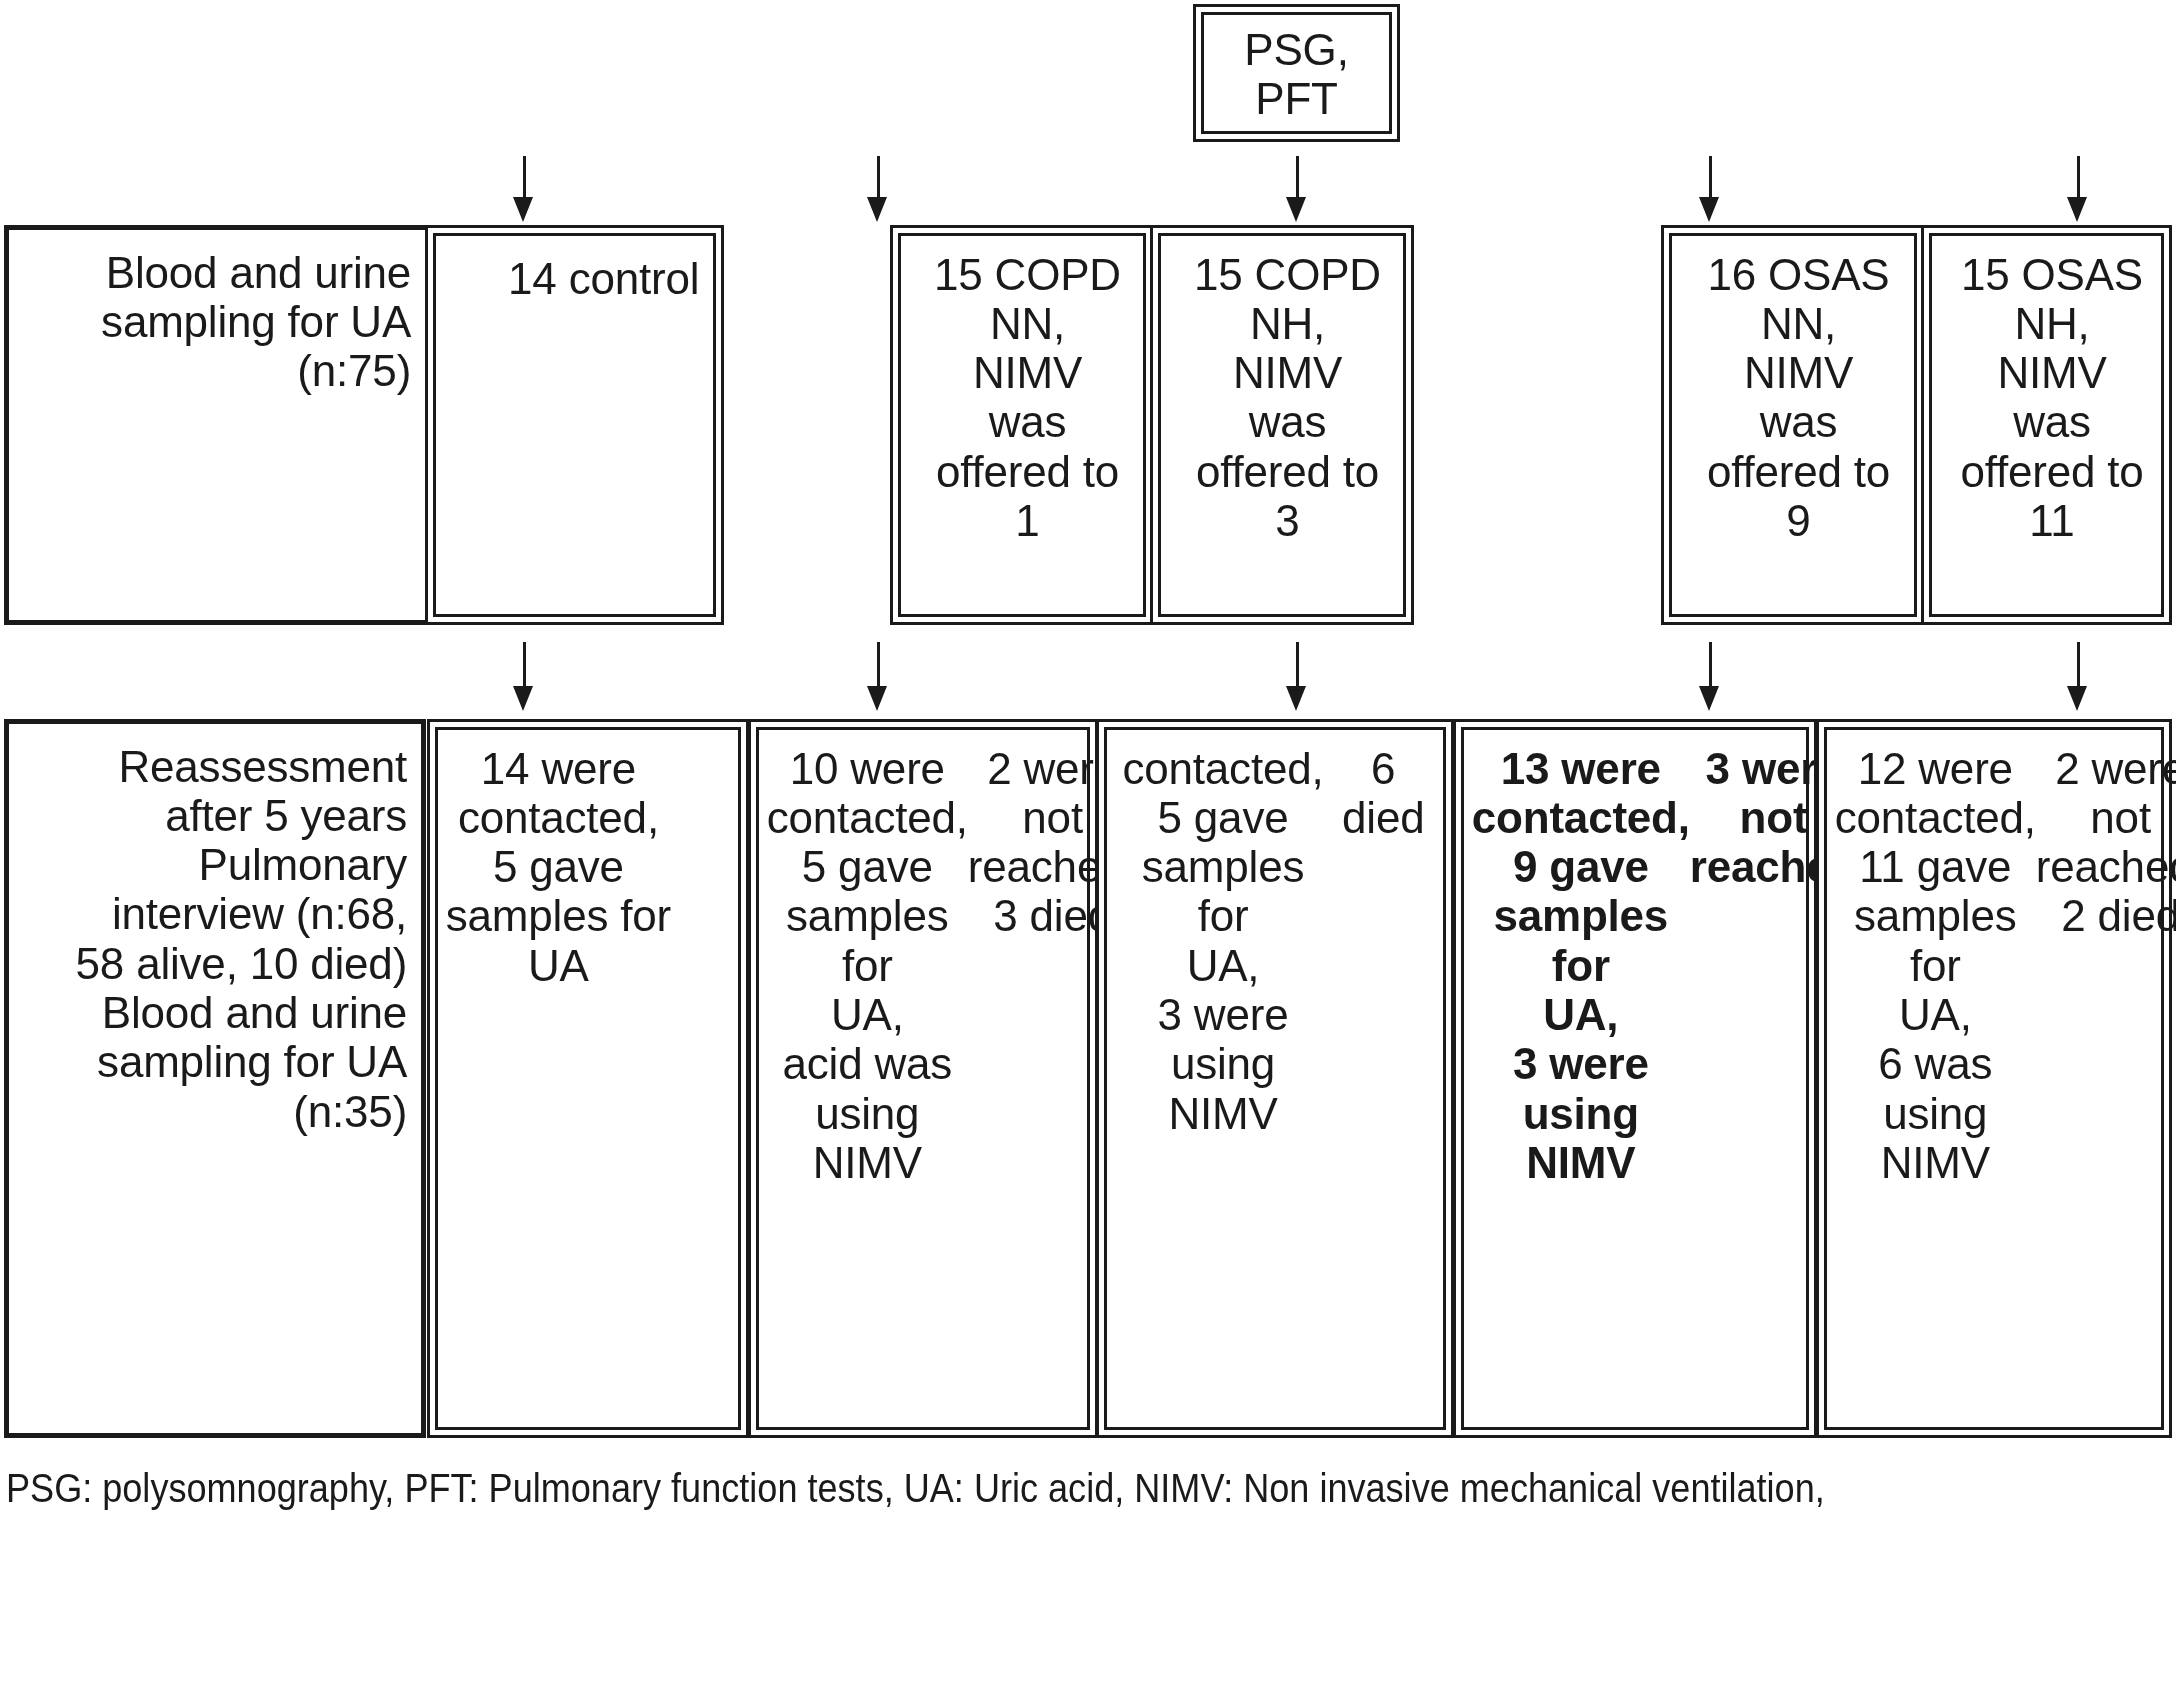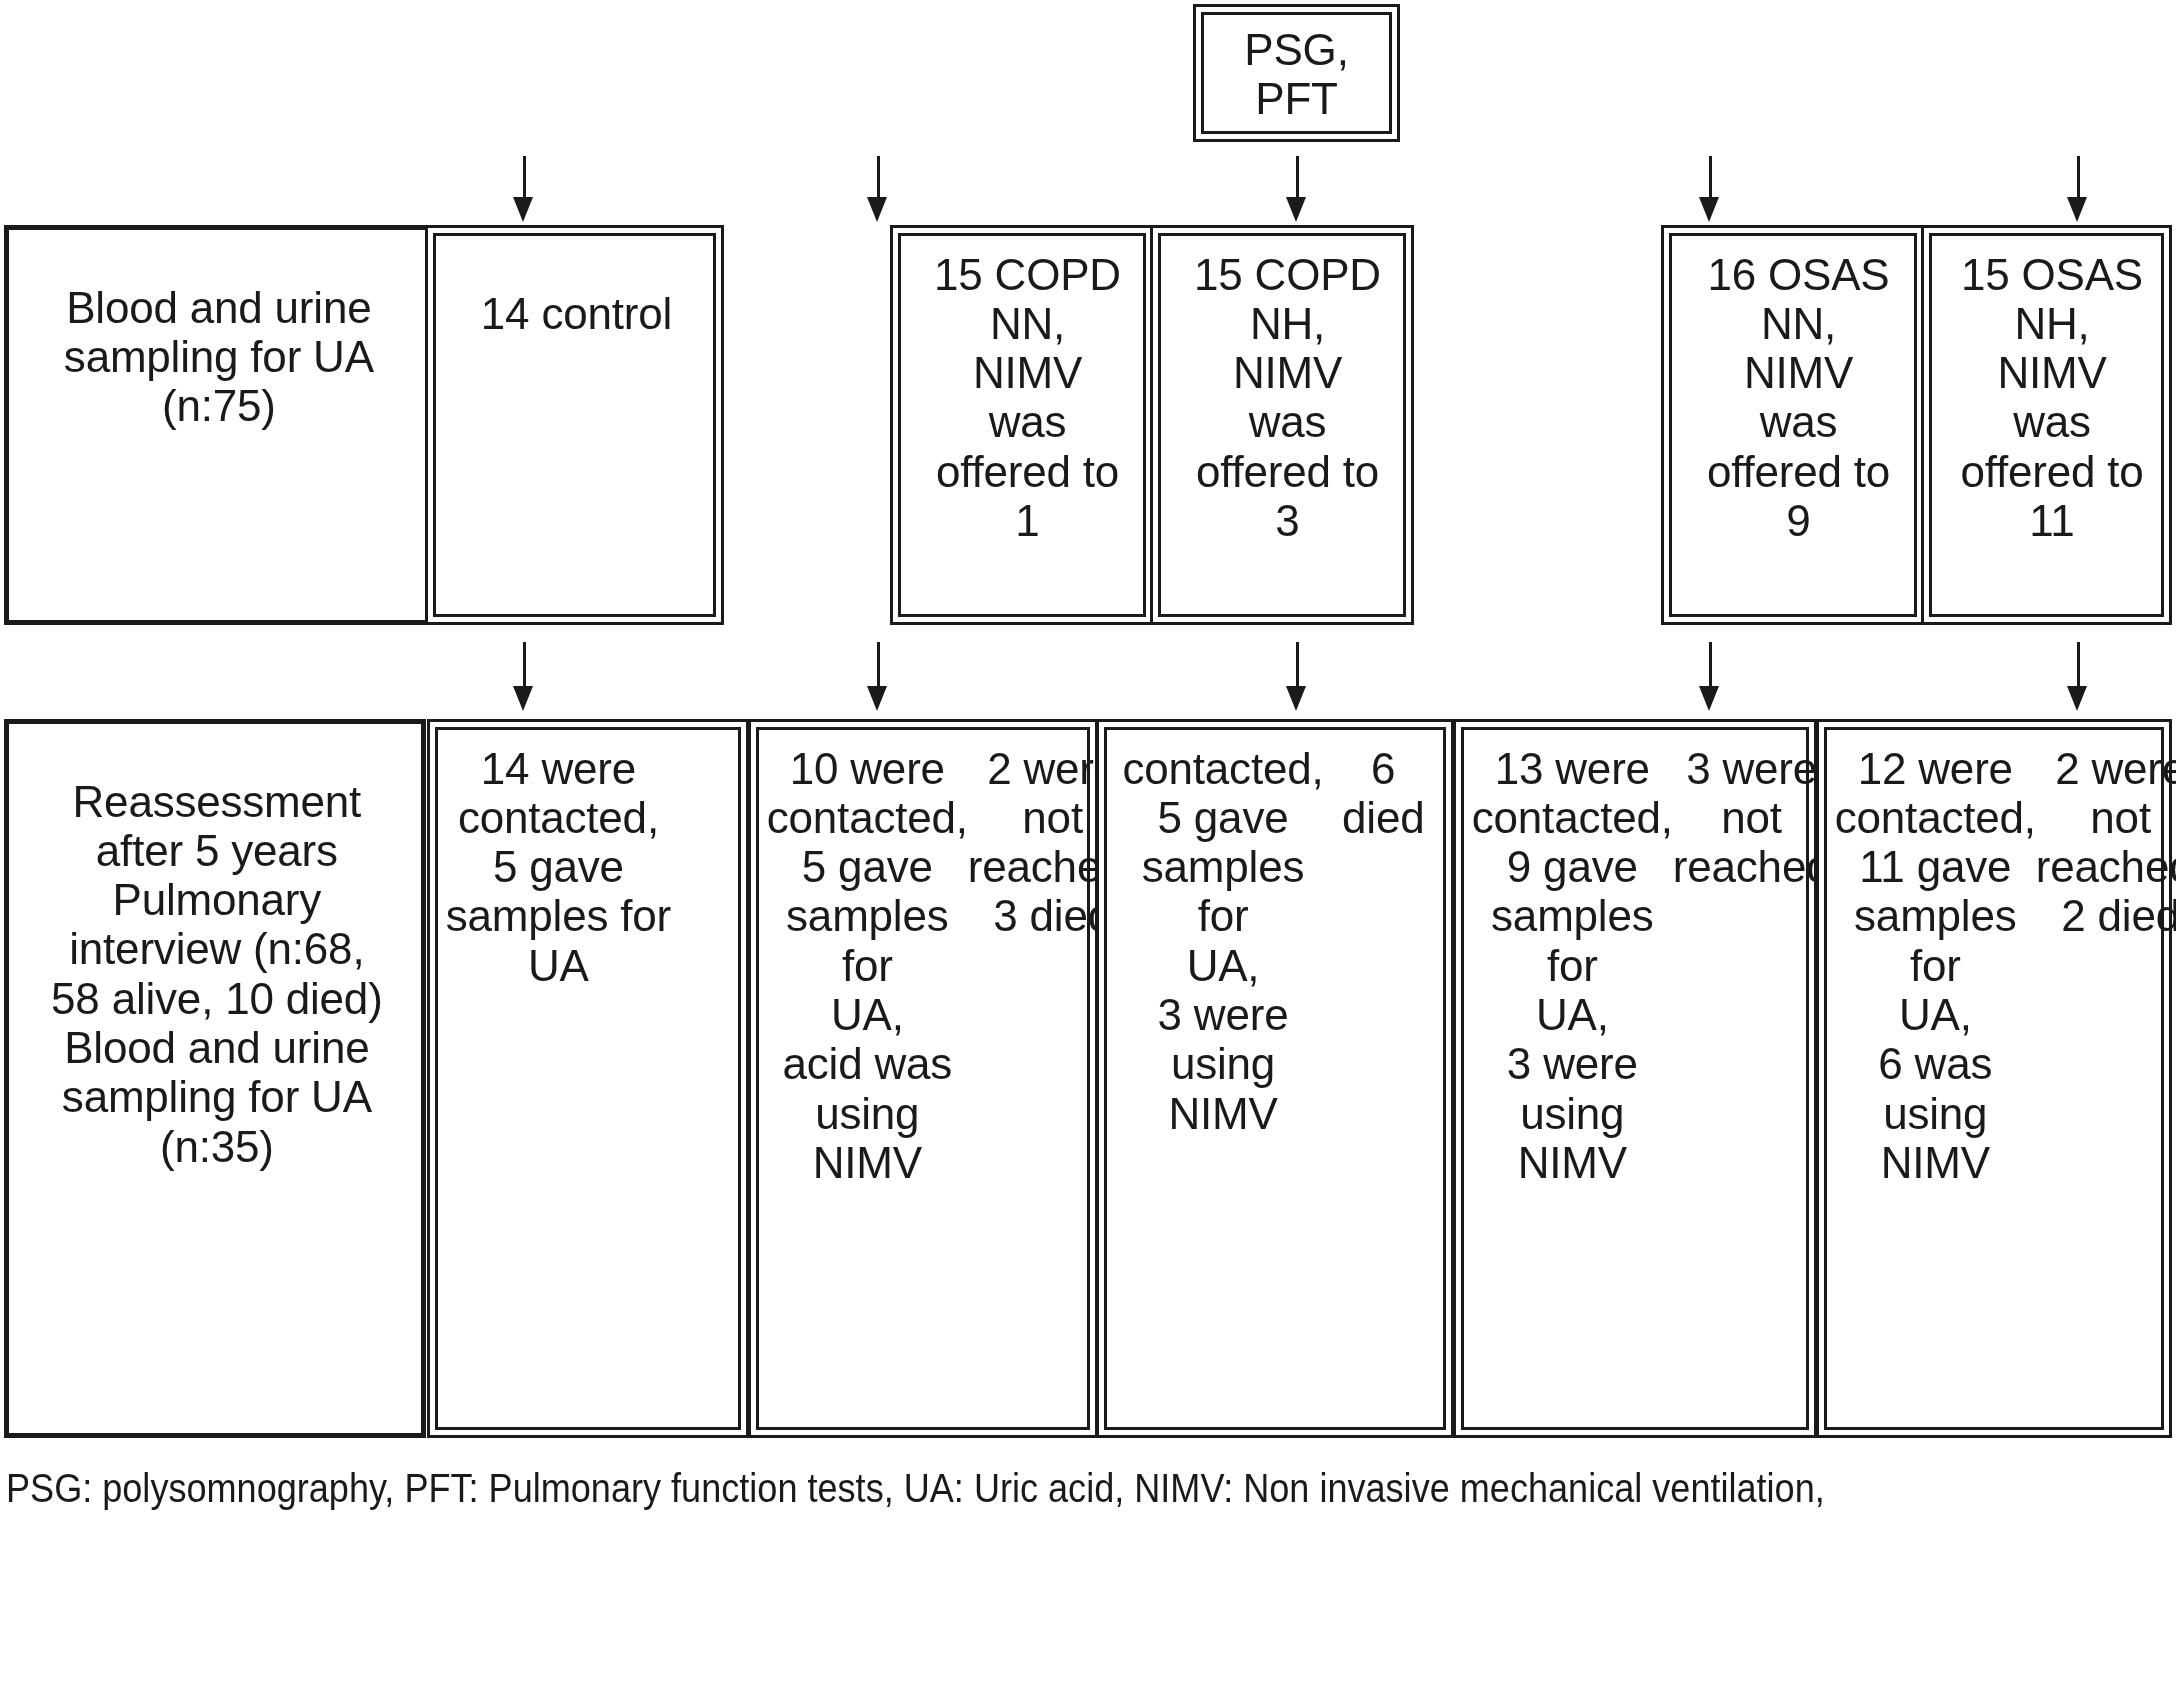--- a/index.html
+++ b/index.html
@@ -46,22 +46,21 @@
     display: flex;
     flex-direction: column;
   }
 
   .txt {
     font-size: 44px;
     line-height: 1.12;
     letter-spacing: -0.2px;
   }
   .txt-left {
-    text-align: center;
-    margin-top: 35px;
+    text-align: right;
   }
   .txt-center {
     text-align: center;
   }
 
   .pad-left {
     padding: 17.7px 13.8px 0 17.7px;
   }
   .pad-center {
     padding: 13.8px 9.9px 0 9.9px;
@@ -302,21 +301,21 @@
             <div>3 were using</div>
             <div>NIMV</div>
           </div>
         <div class="txt cell-bottom">
             <div>6 died</div>
           </div>
       </div>
     </div>
   </div>
 
-  <div class="abox dbl" style="left:1453px; top:719px; width:364px; height:719px;">
+  <div class="abox dbl" style="left:1453px; top:719px; width:364px; height:719px;font-weight:bold;">
     <div class="inner">
       <div class="cell-body" style="padding-bottom:59px;">
         <div class="txt cell-top">
             <div>13 were</div>
             <div>contacted,</div>
             <div>9 gave</div>
             <div>samples for</div>
             <div>UA,</div>
             <div>3 were using</div>
             <div>NIMV</div>

